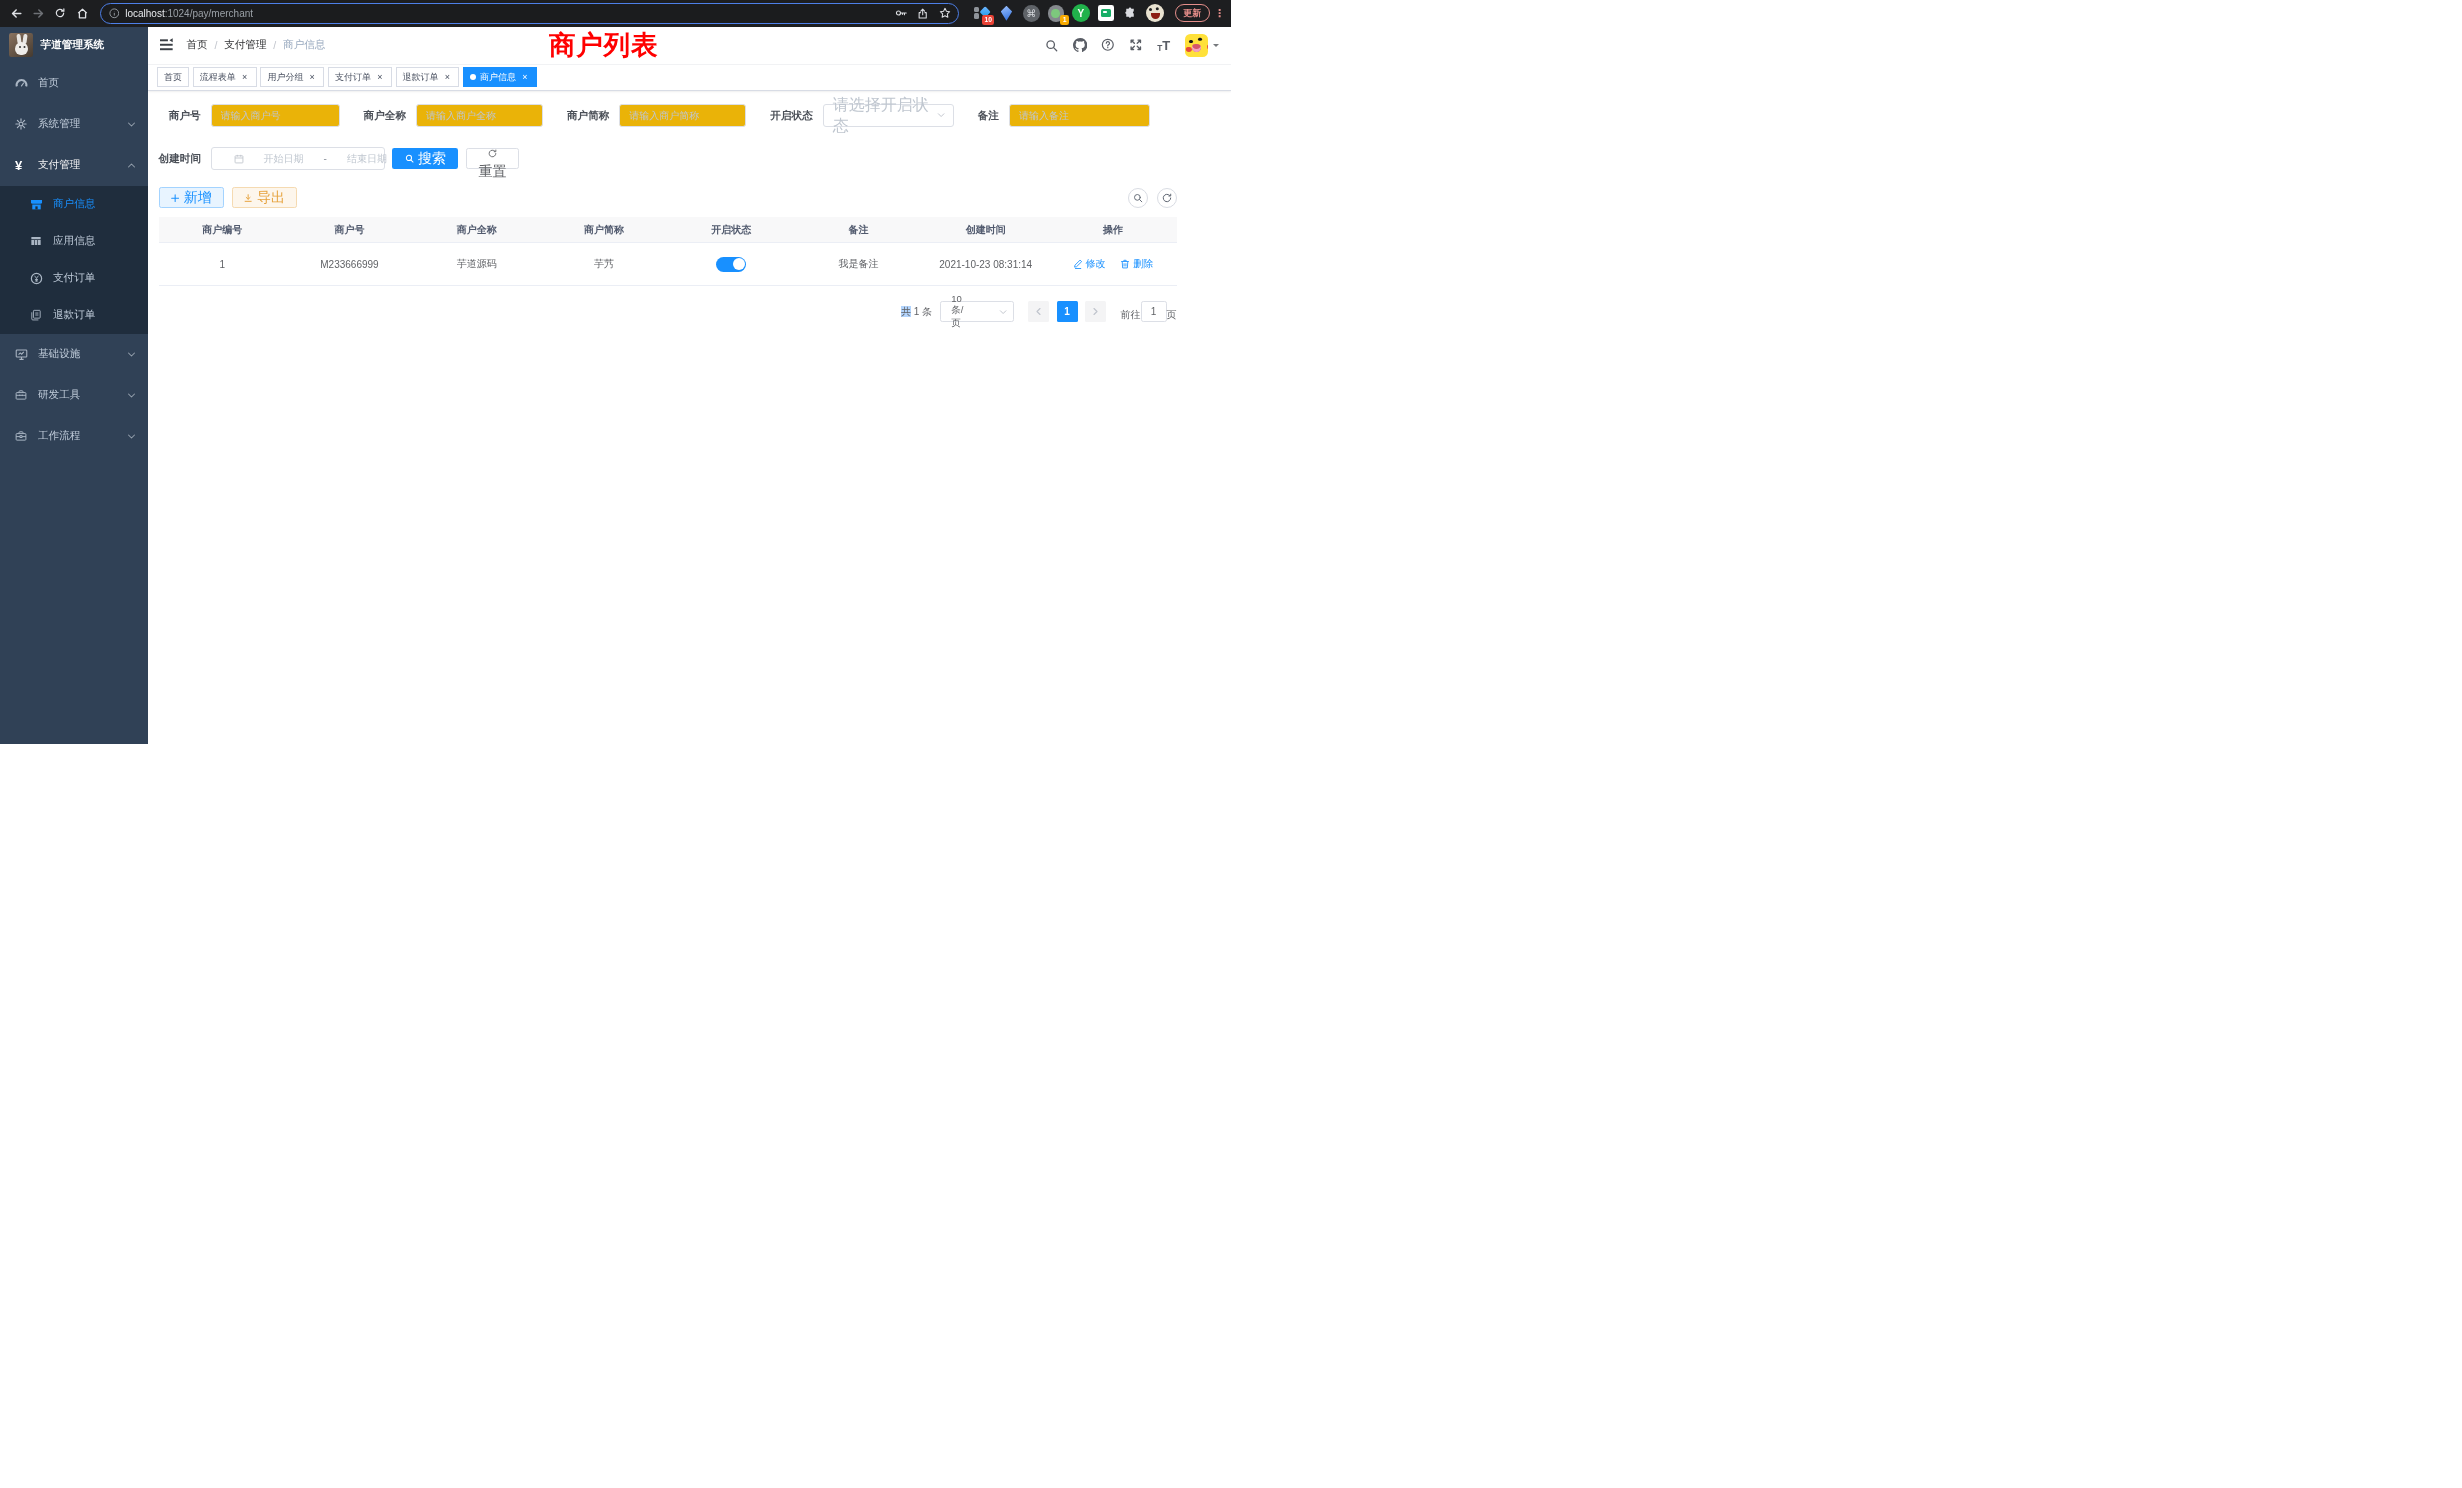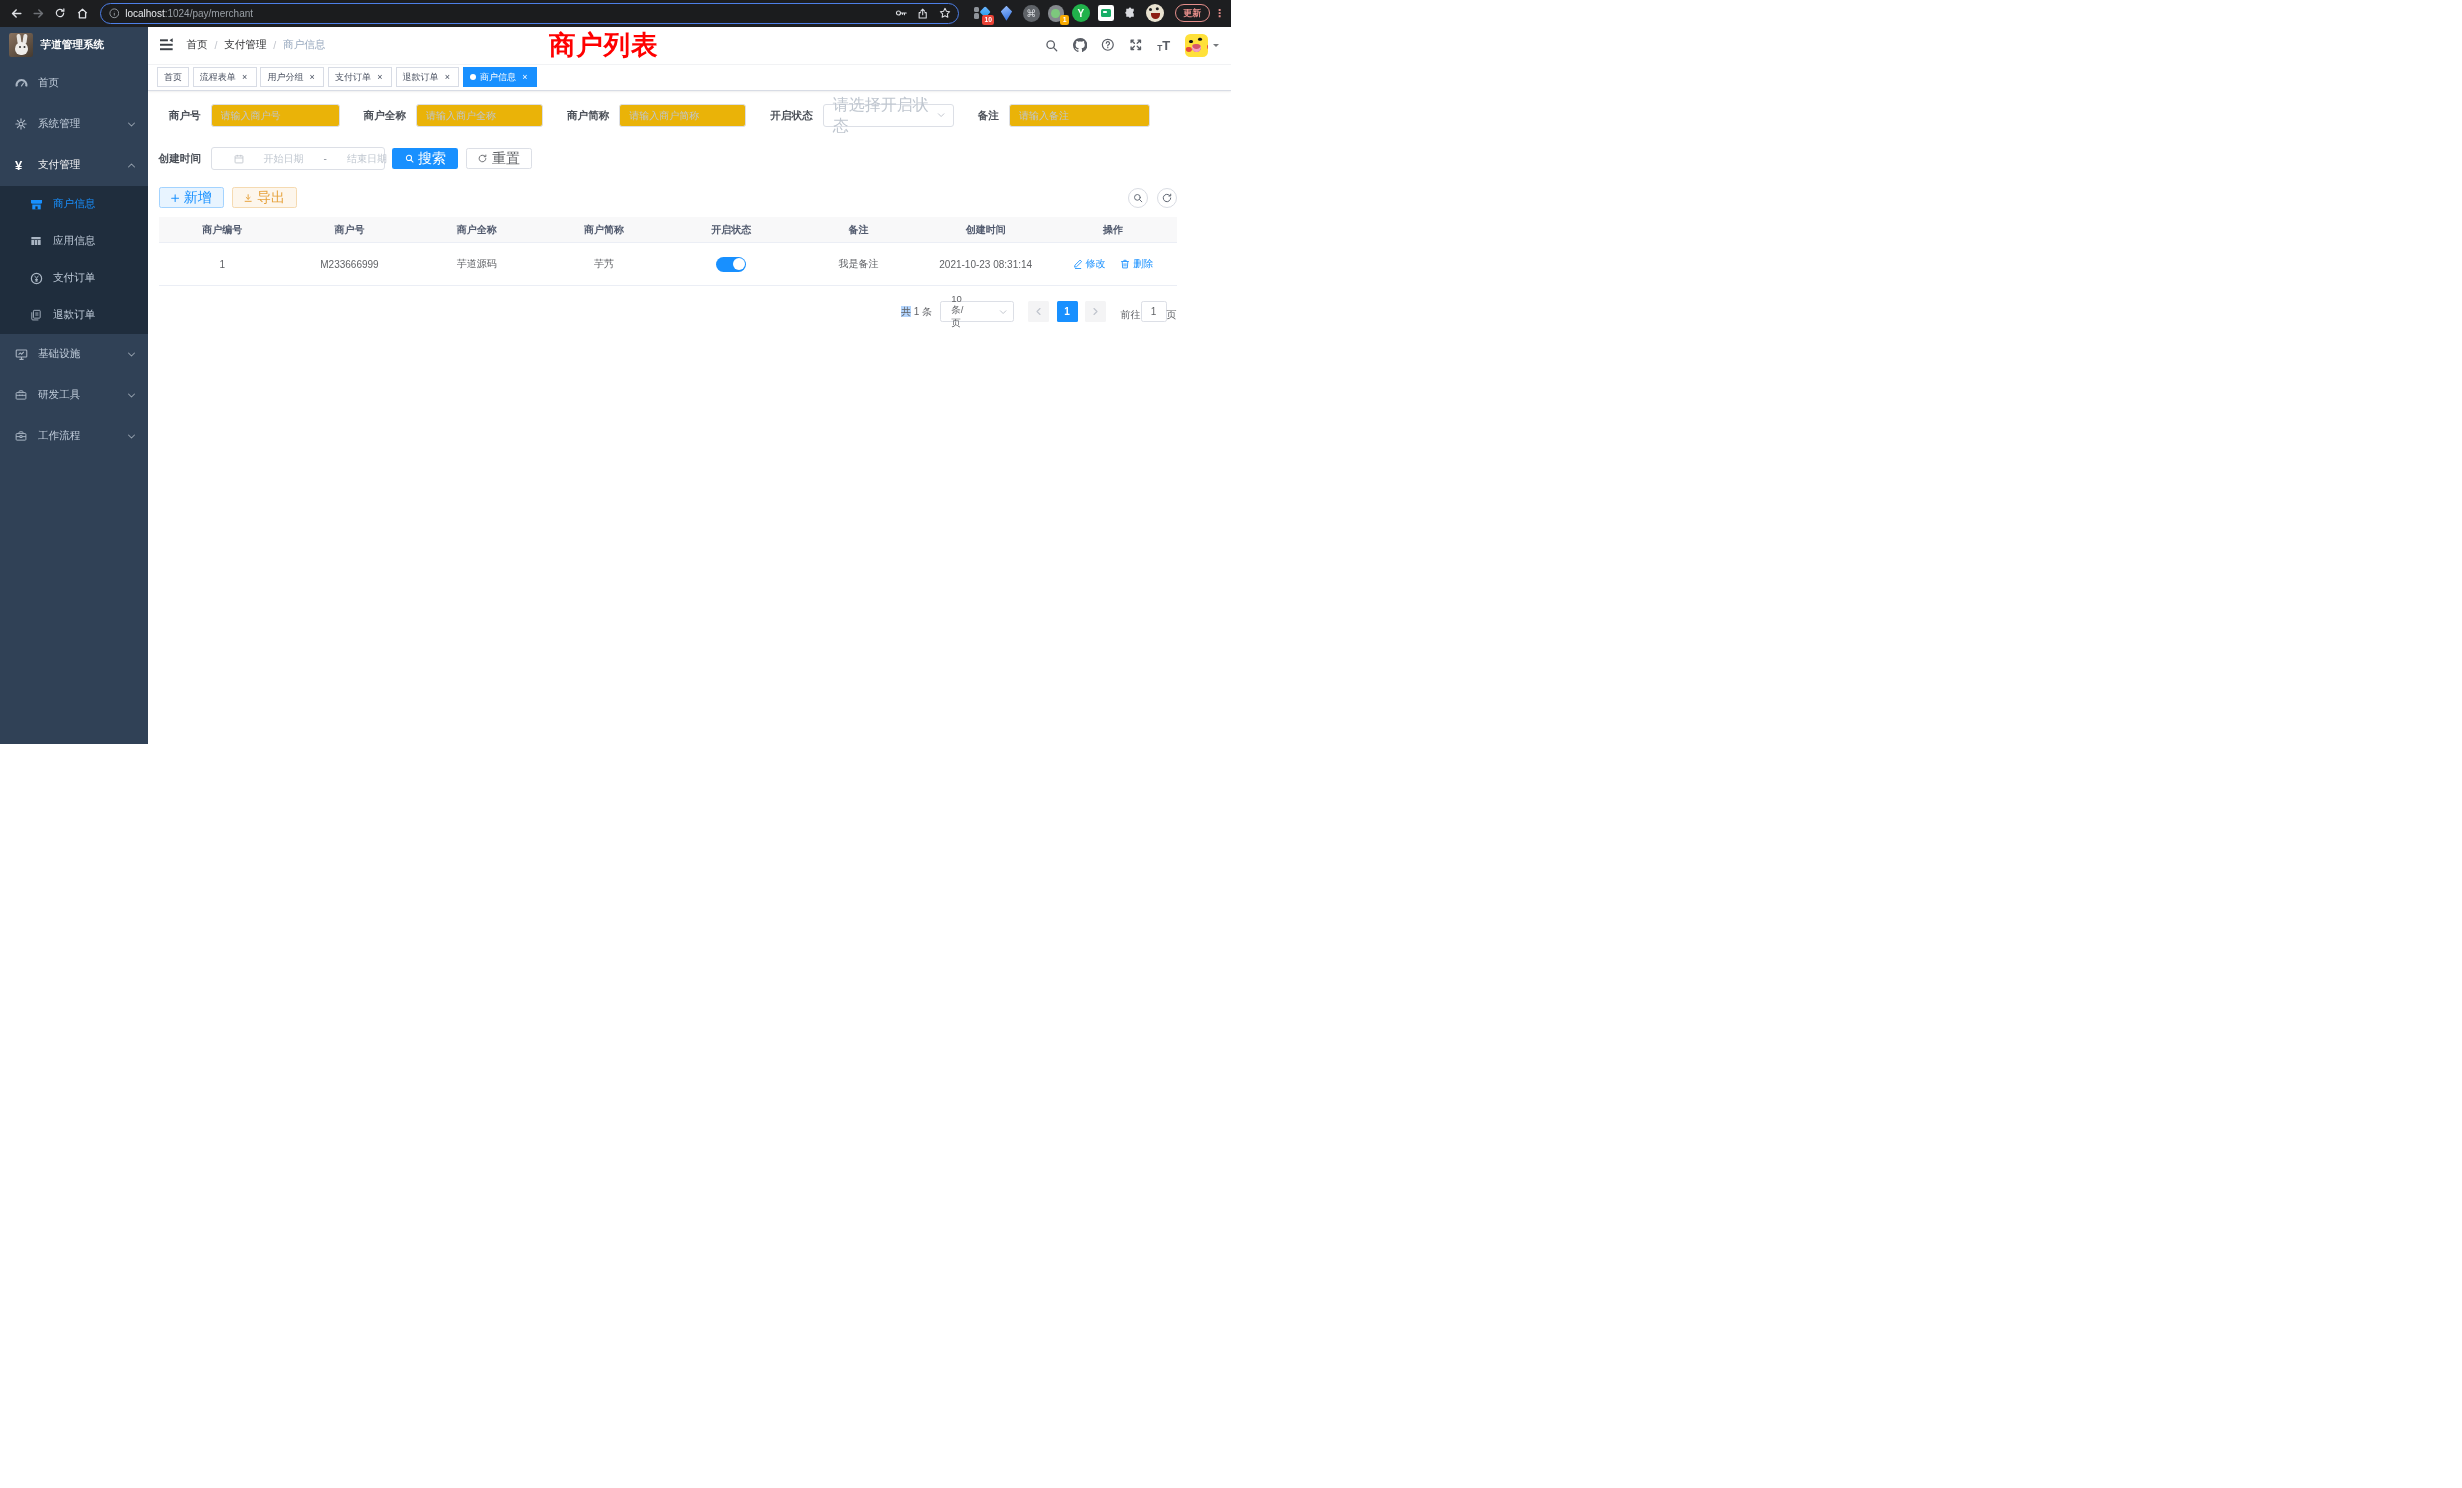--- a/index.html
+++ b/index.html
@@ -84,21 +84,21 @@
   .f-label{font-size:10.6px;color:#4a4f57;font-weight:700;padding-right:10px;white-space:nowrap;}
   .f-label.w1{width:42px;text-align:right;padding-right:0;margin-right:10px;}
   .input{height:23px;border:0.8px solid #dcdfe6;border-radius:3px;padding:0 9px;font-size:10px;color:#606266;outline:none;background:#eab308;font-family:inherit;}
   .input::placeholder{color:#bfc6cf;}
   .select-box{height:23px;border:0.8px solid #dcdfe6;border-radius:3px;padding:0 7.6px 0 9px;font-size:16px;color:#bfc6cf;display:flex;align-items:center;justify-content:space-between;background:#fff;}
   .date-box{width:174px;height:23px;border:0.8px solid #dcdfe6;border-radius:3px;display:flex;align-items:center;padding:0 22px;font-size:10px;color:#bfc6cf;gap:20px;background:#fff;}
   .date-box .ph{flex:1;text-align:center;white-space:nowrap;}
   .date-box .cal{color:#c0c4cc;display:flex;}
   .btn{height:21px;border-radius:2.3px;font-size:14px;display:inline-flex;align-items:center;gap:4.5px;padding:0 11.4px;border:0.8px solid transparent;background:#fff;white-space:nowrap;font-family:inherit;}
   .btn-primary{background:var(--primary);color:#fff;}
-  .btn-plain{border-color:#dcdfe6;color:#606266;}
+  .btn-plain{border-color:#dcdfe6;color:#606266;flex-direction:column;}
   .btn-add{background:#e8f4ff;border-color:#a3d3ff;color:var(--primary);margin-right:7.6px;justify-content:center;}
   .btn-export{background:#fdf6ec;border-color:#f5dab1;color:#e6a23c;}
   .ml10{margin-left:7.6px;}
 
   .toolbar{display:flex;align-items:center;width:1018px;margin-bottom:8.3px;}
   .circle-btn{width:20px;height:20px;border-radius:50%;border:0.8px solid #d9dce3;display:flex;align-items:center;justify-content:center;color:#5f6672;background:#fff;}
   .circle-btn + .circle-btn{margin-left:9px;}
   .right-tools{margin-left:auto;display:flex;}
 
   table.grid{width:1018px;border-collapse:collapse;table-layout:fixed;font-size:10px;}

